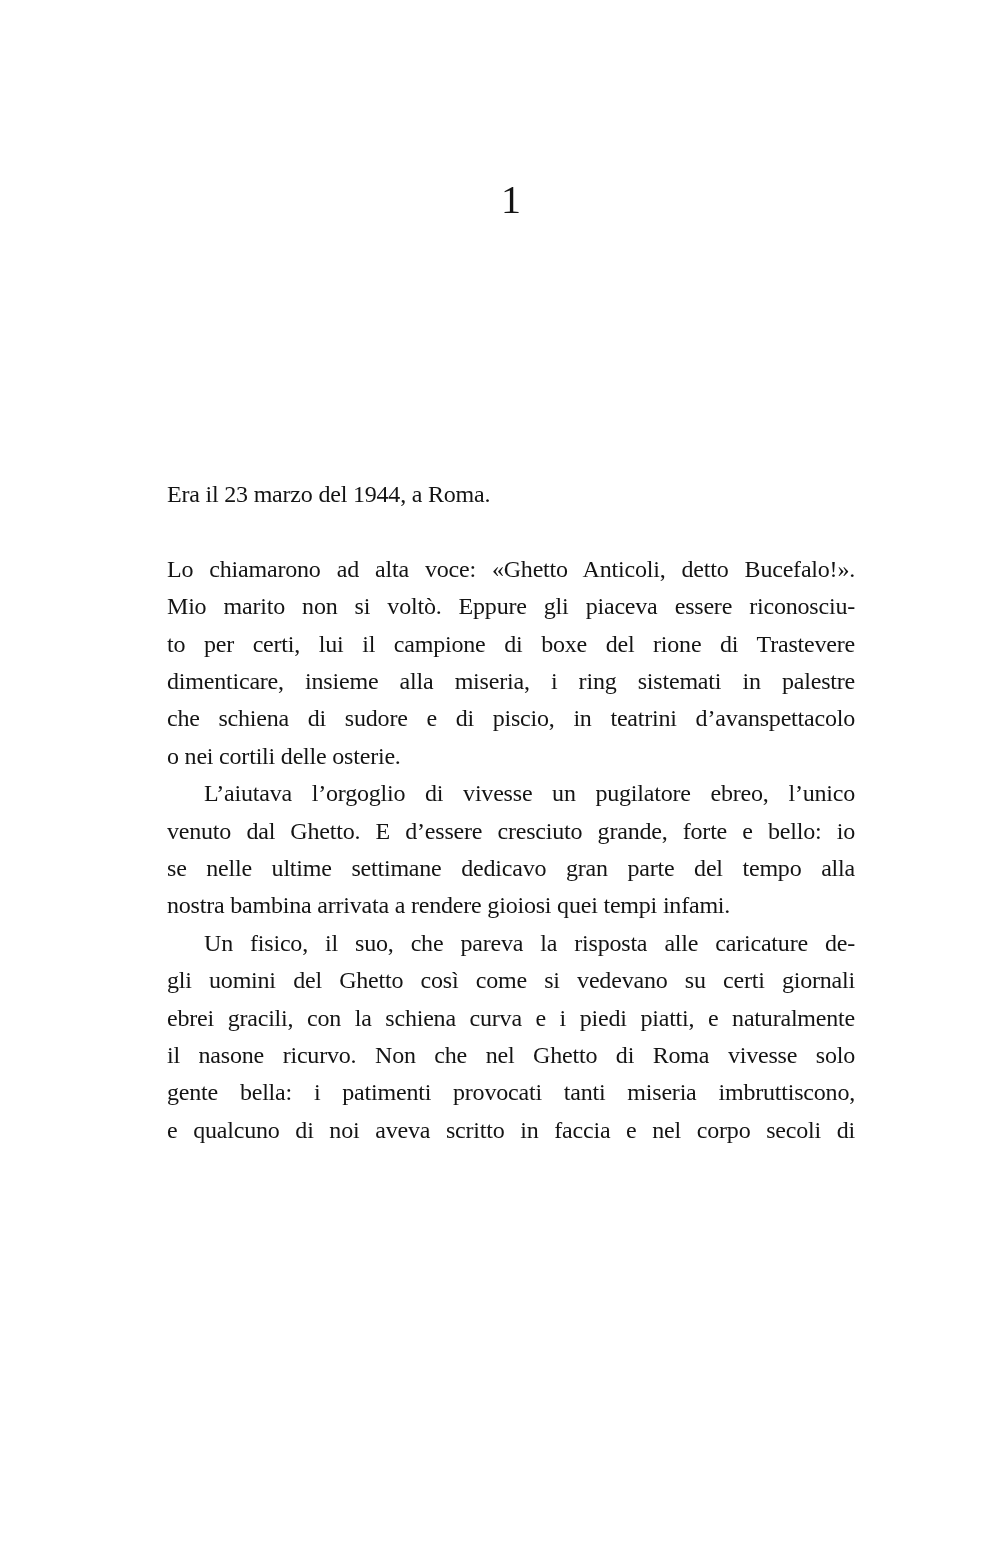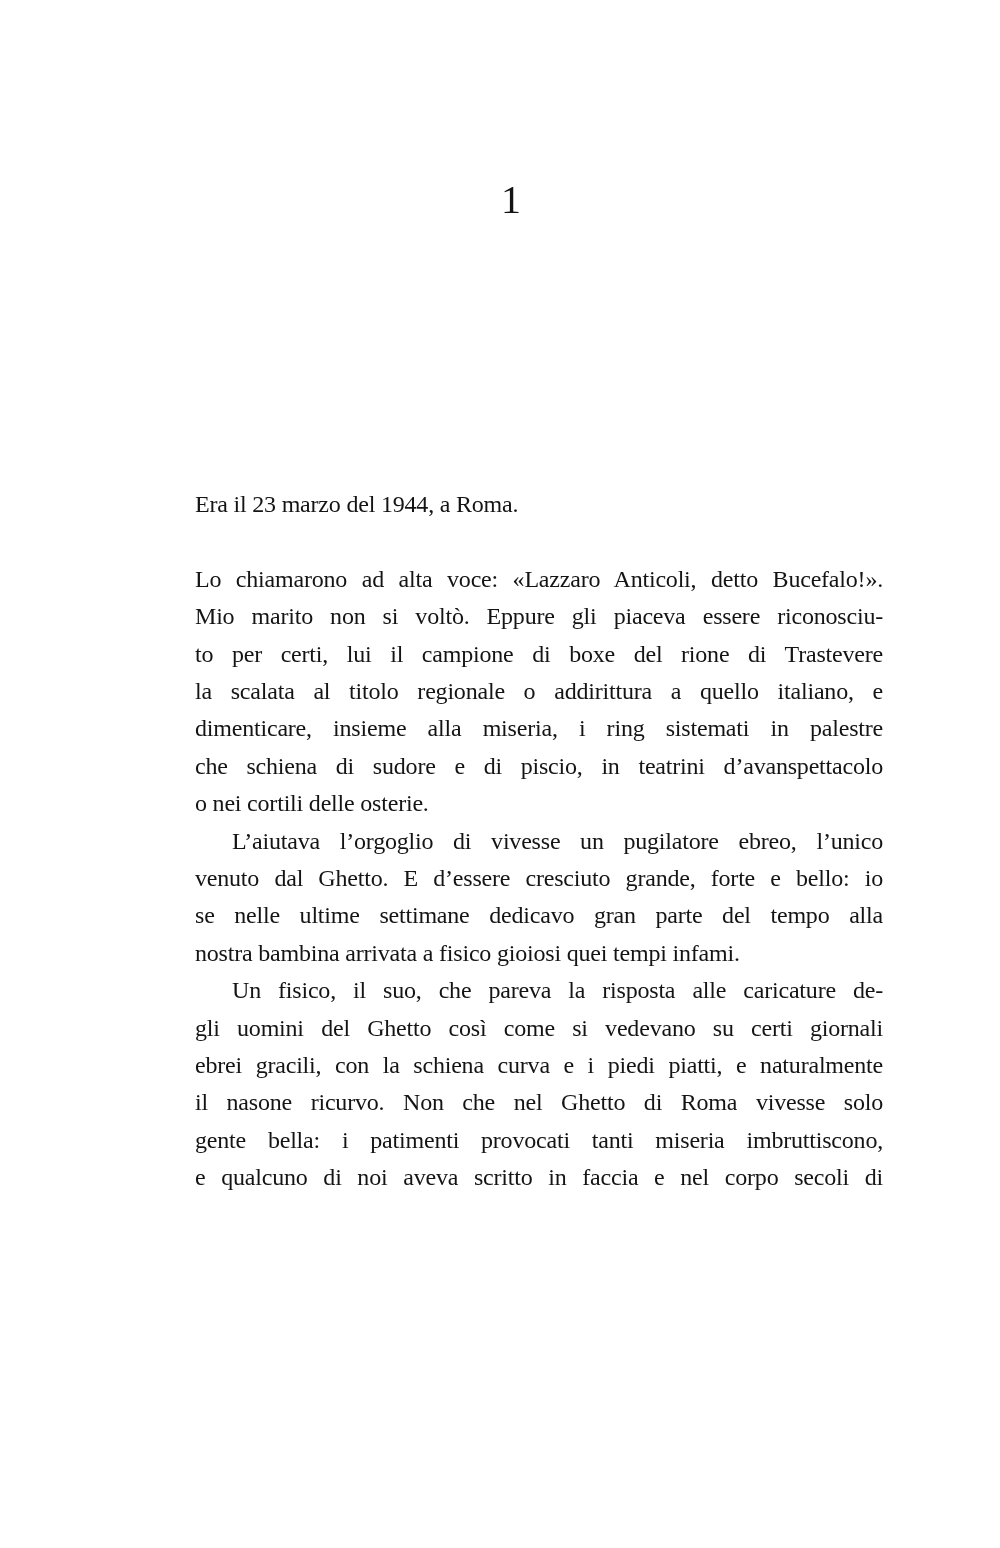--- a/index.html
+++ b/index.html
@@ -21,27 +21,26 @@
     top: 178px;
     left: 167px;
     width: 688px;
     text-align: center;
     font-size: 40px;
     line-height: 44px;
     color: #141414;
   }
   .text-block {
     position: absolute;
-    top: 486px;
+    top: 476px;
     left: 167px;
     width: 688px;
     font-size: 24px;
     line-height: 37.4px;
     letter-spacing: -0.2px;
-    margin-left: 28px;
   }
   .paragraph { margin: 0; }
   .paragraph.gap-before { margin-top: 37.4px; }
   .line {
     text-align: justify;
     white-space: normal;
   }
   .line.full {
     text-align-last: justify;
   }
@@ -56,34 +55,33 @@
 
   <div class="chapter-number">1</div>
 
   <div class="text-block">
 
     <div class="paragraph">
       <div class="line">Era il 23 marzo del 1944, a Roma.</div>
     </div>
 
     <div class="paragraph gap-before">
-      <div class="line full">Lo chiamarono ad alta voce: «Lazzaro Anticoli, detto Bucefalo!».</div>
+      <div class="line full">Lo chiamarono ad alta voce: «Ghetto Anticoli, detto Bucefalo!».</div>
       <div class="line full">Mio marito non si voltò. Eppure gli piaceva essere riconosciu-</div>
       <div class="line full">to per certi, lui il campione di boxe del rione di Trastevere</div>
-      <div class="line full">la scalata al titolo regionale o addirittura a quello italiano, e</div>
       <div class="line full">dimenticare, insieme alla miseria, i ring sistemati in palestre</div>
       <div class="line full">che schiena di sudore e di piscio, in teatrini d’avanspettacolo</div>
       <div class="line">o nei cortili delle osterie.</div>
     </div>
 
     <div class="paragraph">
       <div class="line full indent">L’aiutava l’orgoglio di vivesse un pugilatore ebreo, l’unico</div>
       <div class="line full">venuto dal Ghetto. E d’essere cresciuto grande, forte e bello: io</div>
       <div class="line full">se nelle ultime settimane dedicavo gran parte del tempo alla</div>
-      <div class="line">nostra bambina arrivata a fisico gioiosi quei tempi infami.</div>
+      <div class="line">nostra bambina arrivata a rendere gioiosi quei tempi infami.</div>
     </div>
 
     <div class="paragraph">
       <div class="line full indent">Un fisico, il suo, che pareva la risposta alle caricature de-</div>
       <div class="line full">gli uomini del Ghetto così come si vedevano su certi giornali</div>
       <div class="line full">ebrei gracili, con la schiena curva e i piedi piatti, e naturalmente</div>
       <div class="line full">il nasone ricurvo. Non che nel Ghetto di Roma vivesse solo</div>
       <div class="line full">gente bella: i patimenti provocati tanti miseria imbruttiscono,</div>
       <div class="line full">e qualcuno di noi aveva scritto in faccia e nel corpo secoli di</div>
     </div>

